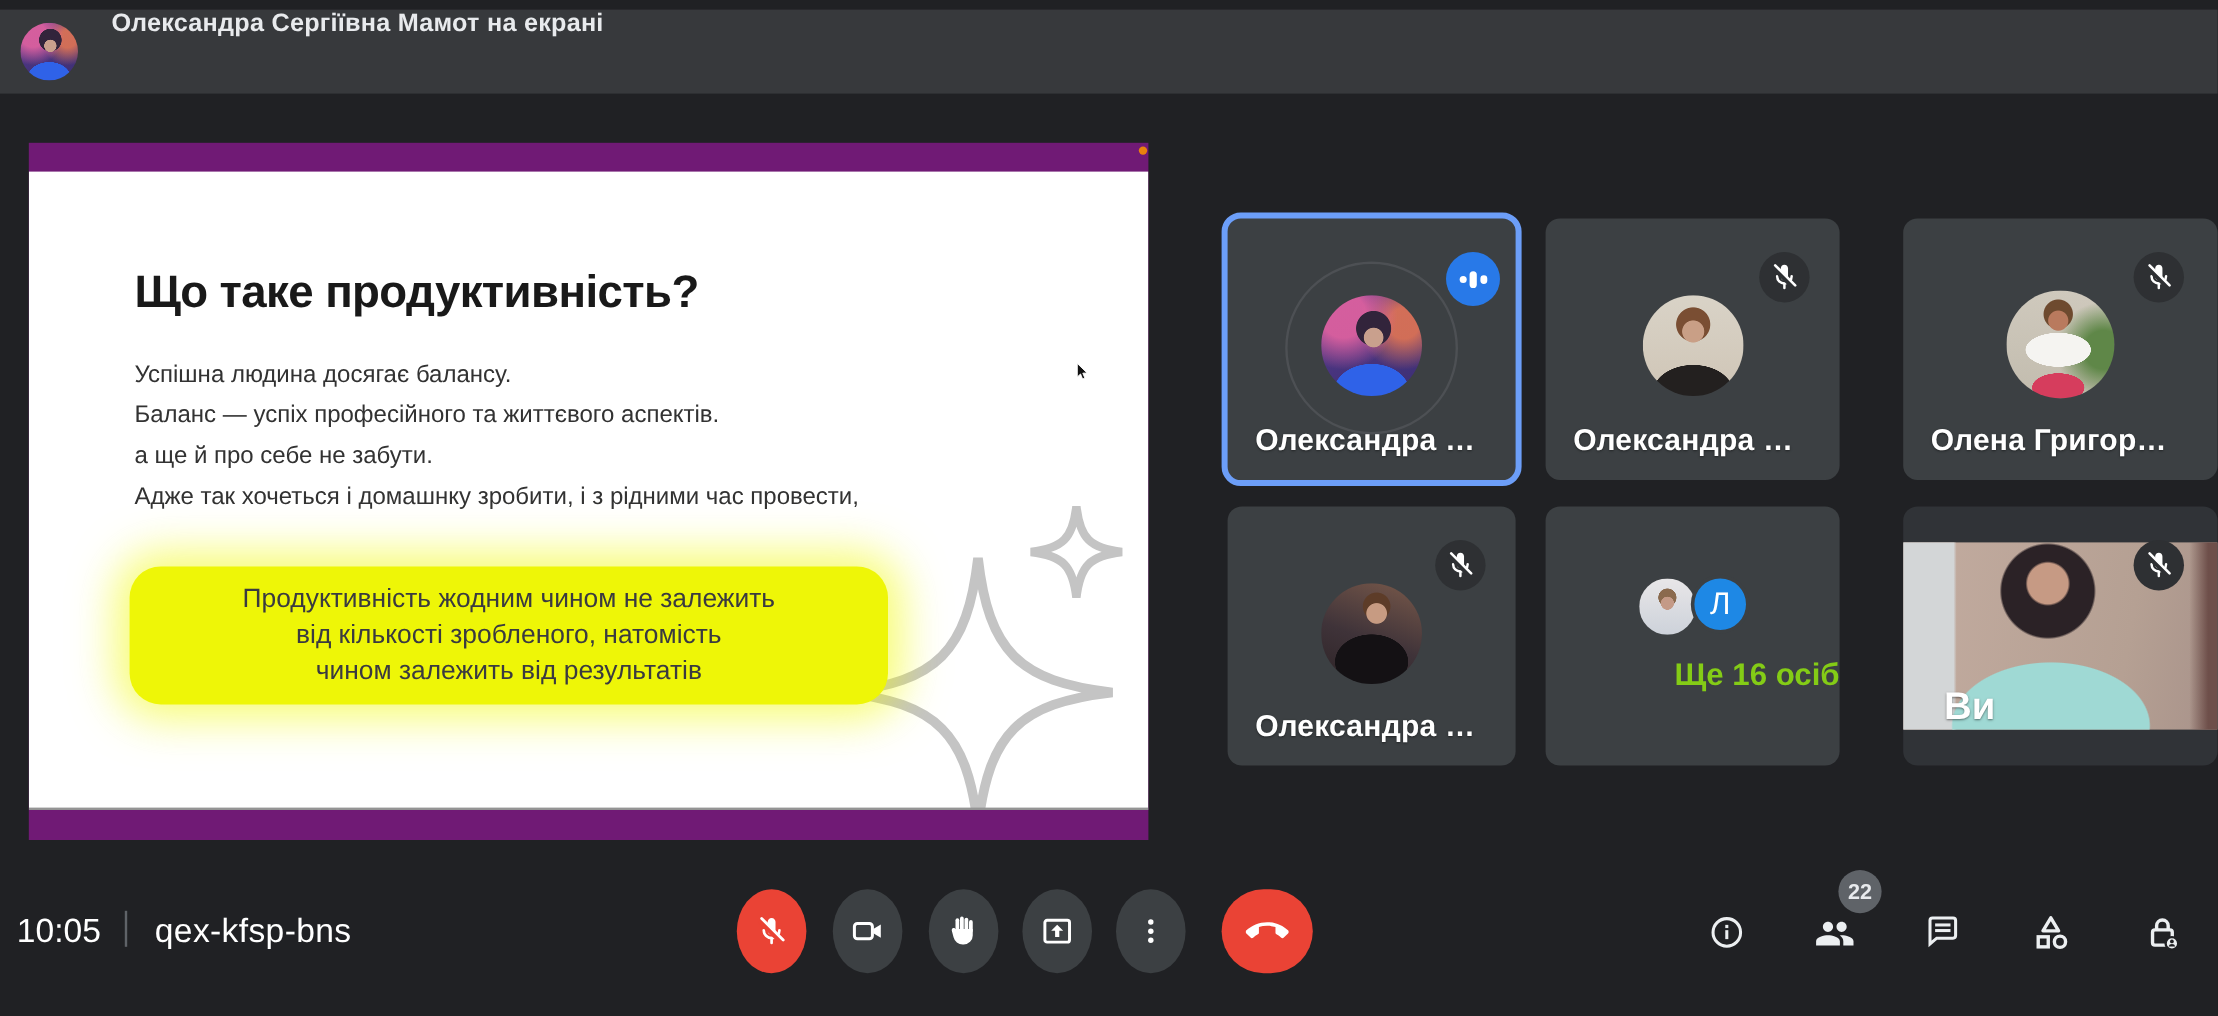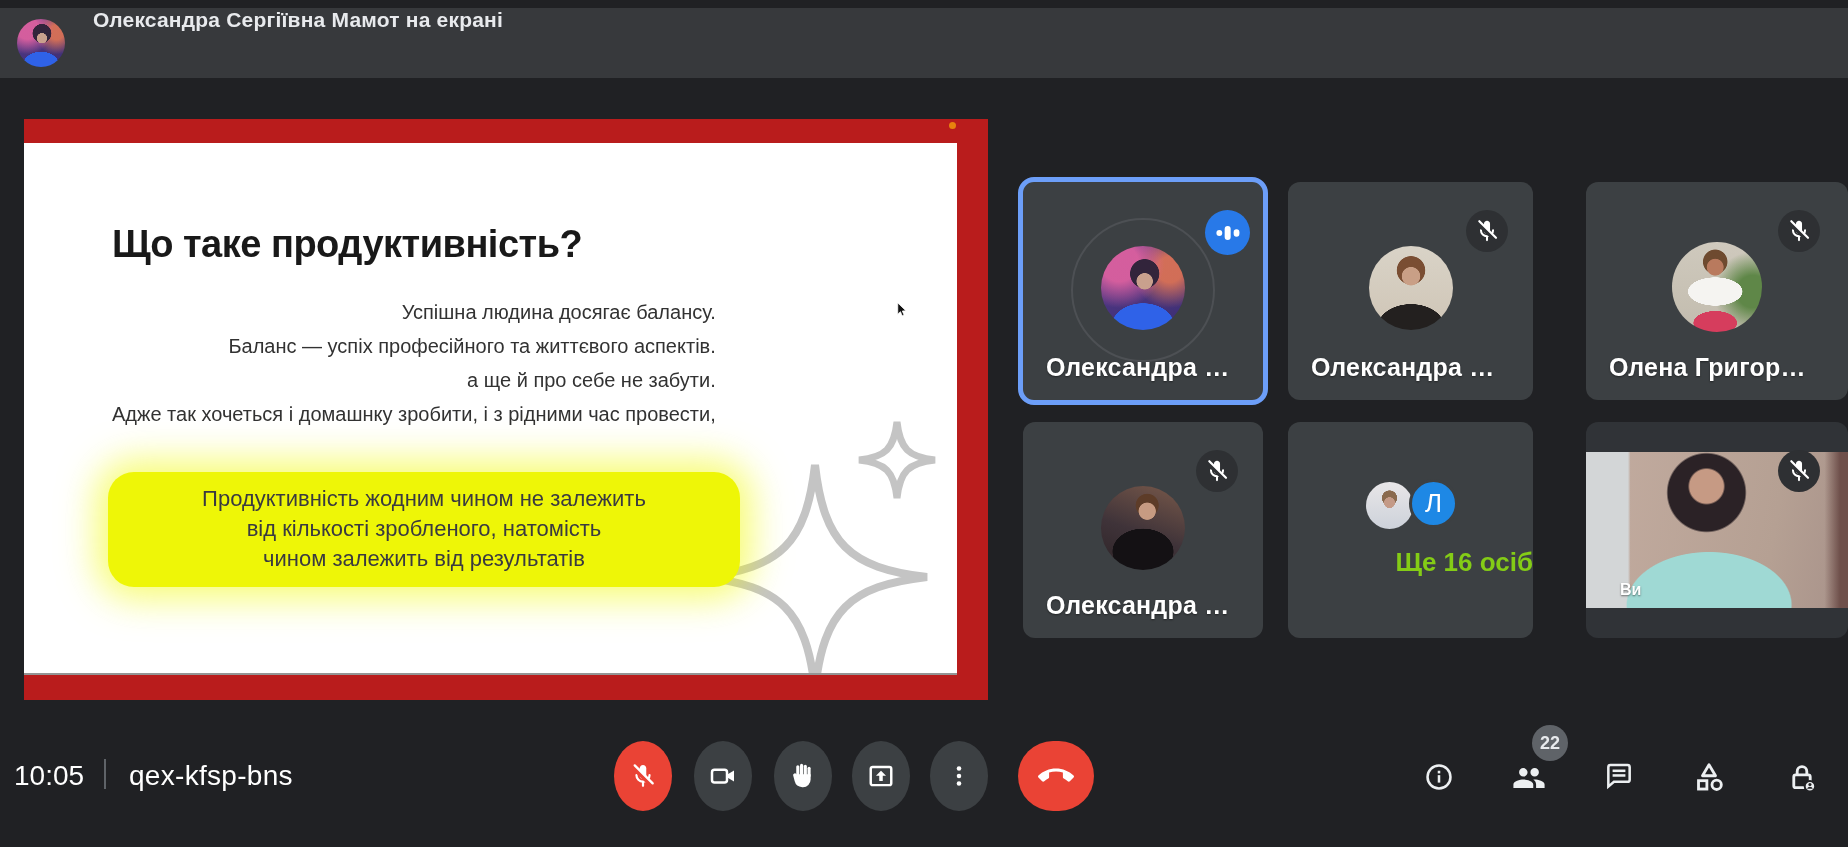--- a/index.html
+++ b/index.html
@@ -10,26 +10,26 @@
   .banner-avatar{position:absolute;left:17px;top:11px;width:48px;height:48px;border-radius:50%;
     background:
       radial-gradient(circle at 52% 40%, #c9a08d 0 13%, rgba(0,0,0,0) 14%),
       radial-gradient(circle at 52% 30%, #32243b 0 22%, rgba(0,0,0,0) 23%),
       radial-gradient(ellipse 62% 46% at 50% 96%, #2f62e8 0 60%, rgba(0,0,0,0) 61%),
       radial-gradient(circle at 22% 20%, rgba(226,98,160,.9) 0 20%, rgba(0,0,0,0) 48%),
       radial-gradient(circle at 82% 28%, rgba(233,120,80,.85) 0 14%, rgba(0,0,0,0) 42%),
       linear-gradient(160deg,#5c3c8f,#3a2e72);}
   .banner-title{margin-left:93px;color:#e8eaed;font-size:21px;font-weight:700;letter-spacing:.2px;}
   
-  .screen{position:absolute;left:24px;top:119px;width:933px;height:581px;background:#b91c1c;overflow:hidden;padding-left:31px;}
+  .screen{position:absolute;left:24px;top:119px;width:933px;height:581px;background:#701a75;overflow:hidden;}
   .slide-white{position:absolute;left:0;top:24px;width:933px;height:532px;background:#ffffff;overflow:hidden;}
   .slide-white::after{content:"";position:absolute;left:0;bottom:0;width:100%;height:2px;background:#949494;}
   .rec-dot{position:absolute;left:925px;top:3px;width:7px;height:7px;border-radius:50%;background:#e8820e;}
   .slide-title{position:absolute;left:88px;top:80px;color:#191919;font-size:38px;font-weight:700;letter-spacing:-0.5px;}
-  .slide-body{position:absolute;left:88px;top:152px;color:#323232;font-size:20px;line-height:34px;font-weight:400;text-align:right;}
+  .slide-body{position:absolute;left:88px;top:152px;color:#323232;font-size:20px;line-height:34px;font-weight:400;}
   .ybox{position:absolute;left:84px;top:329px;width:632px;height:115px;border-radius:26px;background:#eef607;
     box-shadow:0 0 36px 12px rgba(240,249,0,.55);text-align:center;padding-top:12px;box-sizing:border-box;}
   .ybox div{color:#3a3a40;font-size:22px;line-height:30px;font-weight:400;}
   .sparkles{position:absolute;left:0;top:0;width:933px;height:532px;pointer-events:none;}
   .cursor{position:absolute;left:894px;top:300px;width:18px;height:20px;z-index:5;}
   
   .tile{position:absolute;background:#3c4043;border-radius:12px;overflow:hidden;}
   .tile-active{border:5px solid #6c9ef8;border-radius:16px;}
   .avatar{position:absolute;left:50%;transform:translateX(-50%);top:64px;width:84px;height:84px;border-radius:50%;}
   .avatar-ring{position:absolute;left:50%;transform:translateX(-50%);top:36px;width:140px;height:140px;
@@ -75,21 +75,21 @@
   .tile-more .more-label{position:absolute;left:0;top:125px;width:100%;text-align:right;color:#84cc16;
     font-size:26px;font-weight:700;}
   .tile-you{background:#303337;}
   .video-feed{position:absolute;left:0;top:30px;width:100%;height:156px;background:
       radial-gradient(circle at 46% 22%, #c69a84 0 9%, rgba(0,0,0,0) 10%),
       radial-gradient(circle at 46% 26%, #2b2226 0 21%, rgba(0,0,0,0) 22%),
       radial-gradient(ellipse 52% 56% at 47% 98%, #9fd9d4 0 60%, rgba(0,0,0,0) 61%),
       linear-gradient(90deg,#d3d6d7 0 16%, rgba(0,0,0,0) 17%),
       linear-gradient(270deg,#6e4f4a 0 3%, rgba(0,0,0,0) 9%),
       linear-gradient(100deg,#c3aca0,#b5a093 70%,#a8928a);}
-  .you-label{position:absolute;left:34px;top:159px;color:#fff;font-size:16px;font-weight:700;
+  .you-label{position:absolute;left:34px;top:148px;color:#fff;font-size:32px;font-weight:700;
     text-shadow:0 1px 2px rgba(0,0,0,.5);}
   
   .time{position:absolute;left:14px;top:760px;color:#fff;font-size:28px;font-weight:400;}
   .vdiv{position:absolute;left:104px;top:759px;width:2px;height:30px;background:#5f6368;}
   .code{position:absolute;left:129px;top:760px;color:#fff;font-size:28px;font-weight:400;letter-spacing:.3px;}
   .ctl{position:absolute;top:741px;height:70px;border-radius:50%;background:#3c4043;border:none;
     display:flex;align-items:center;justify-content:center;cursor:pointer;padding:0;}
   .ctl.danger{background:#ea4335;}
   .ctl-mic{left:614px;width:58px;}
   .ctl-cam{left:694px;width:58px;}

